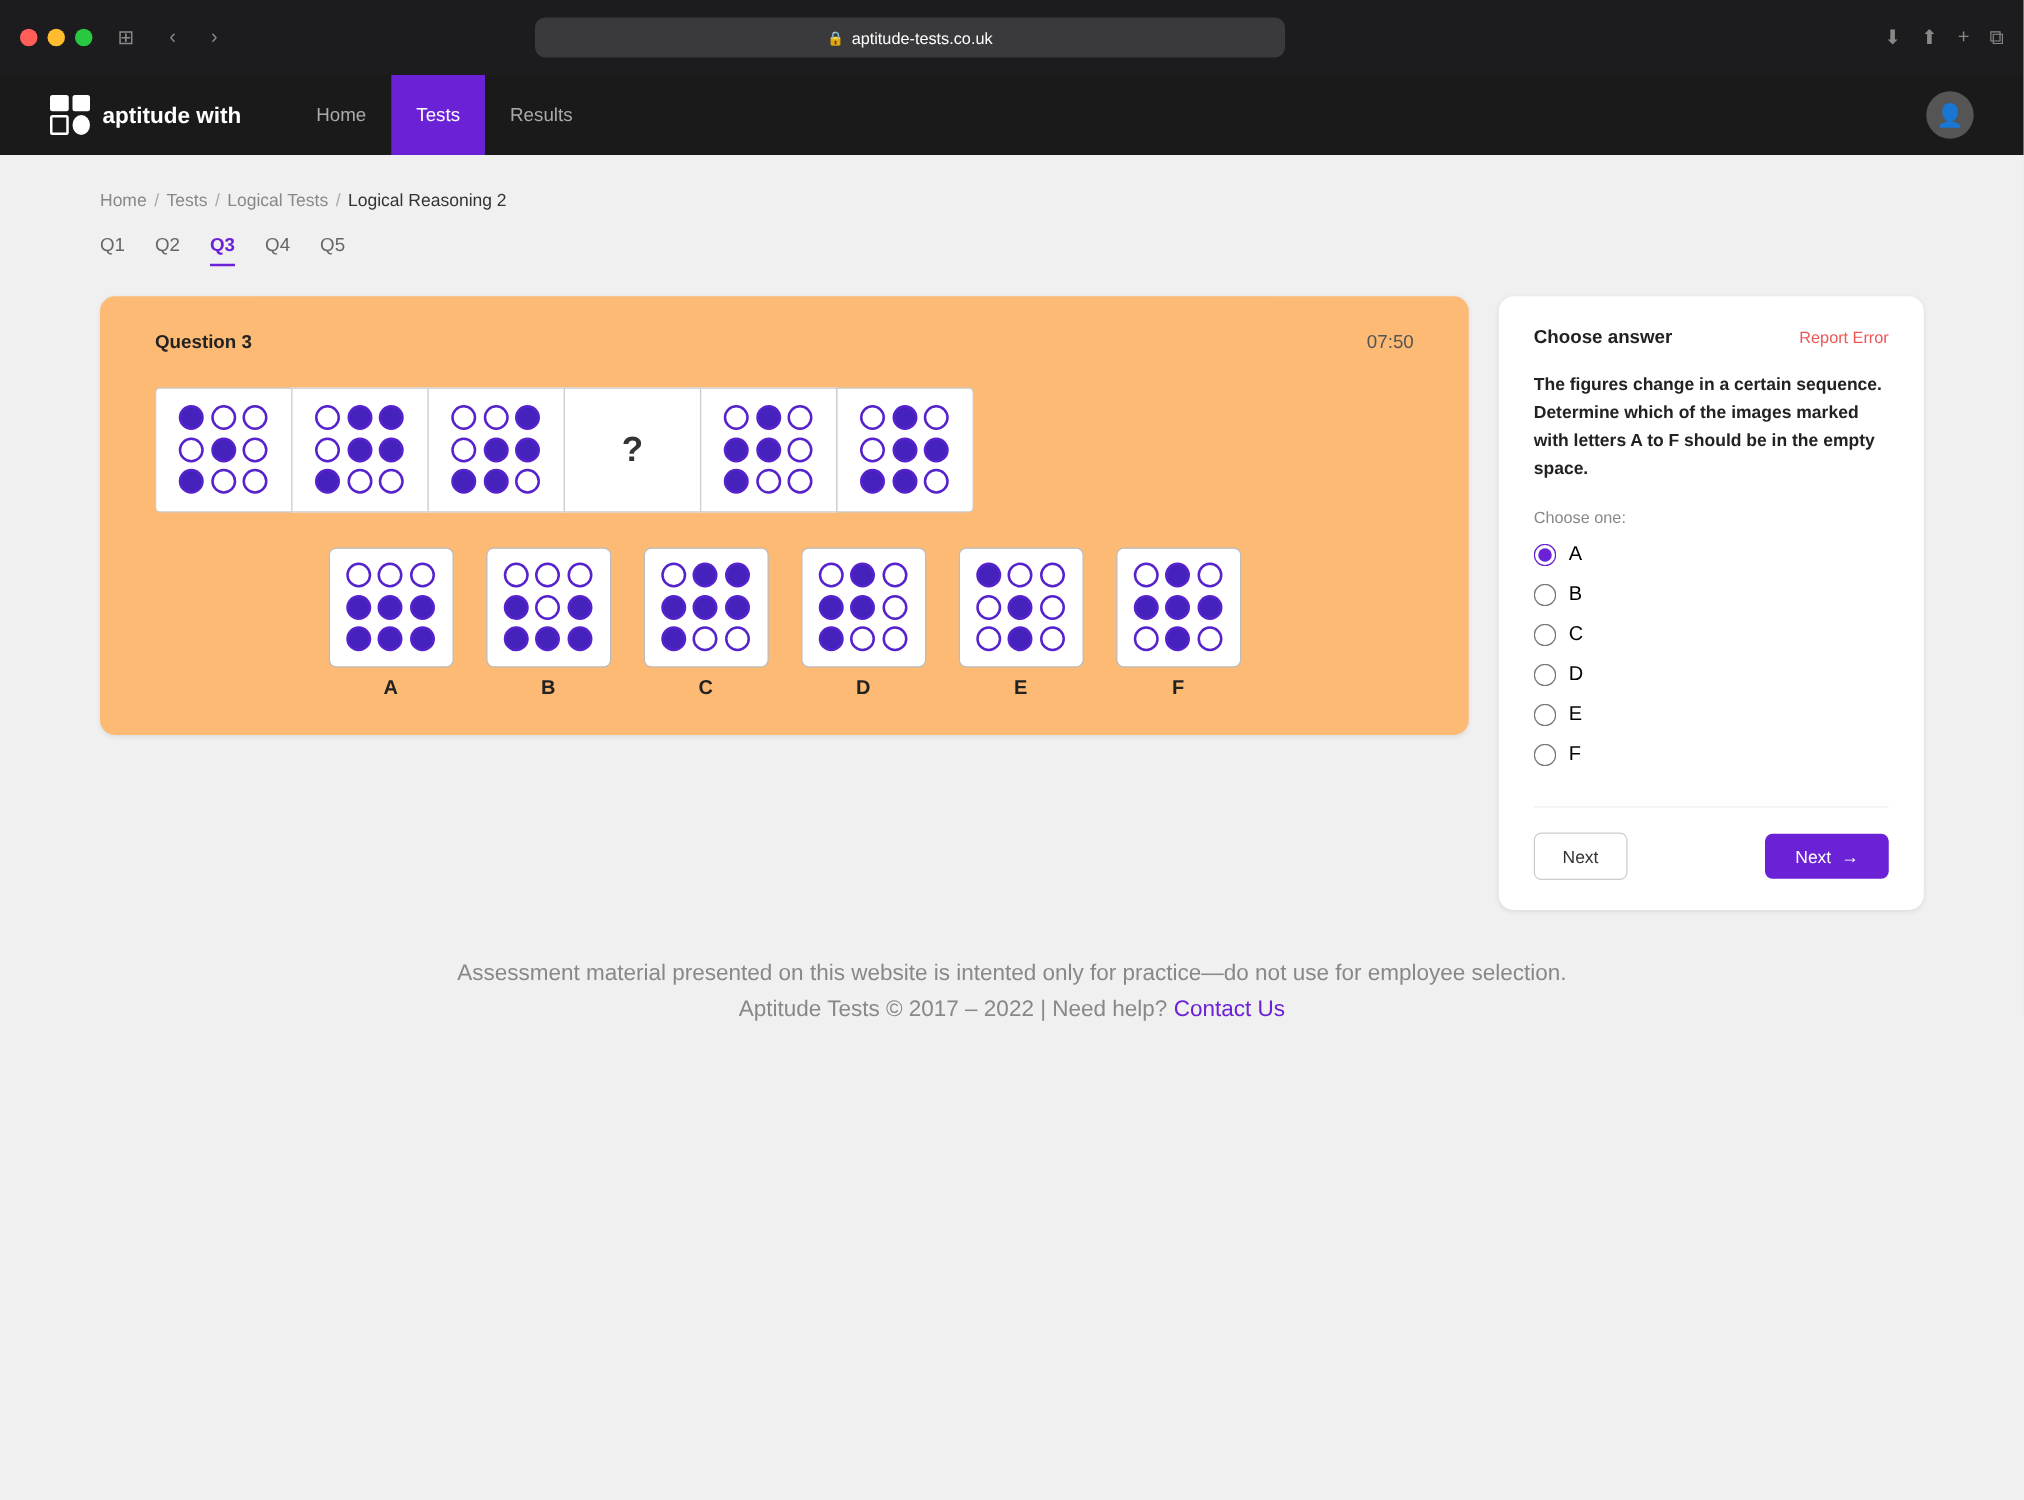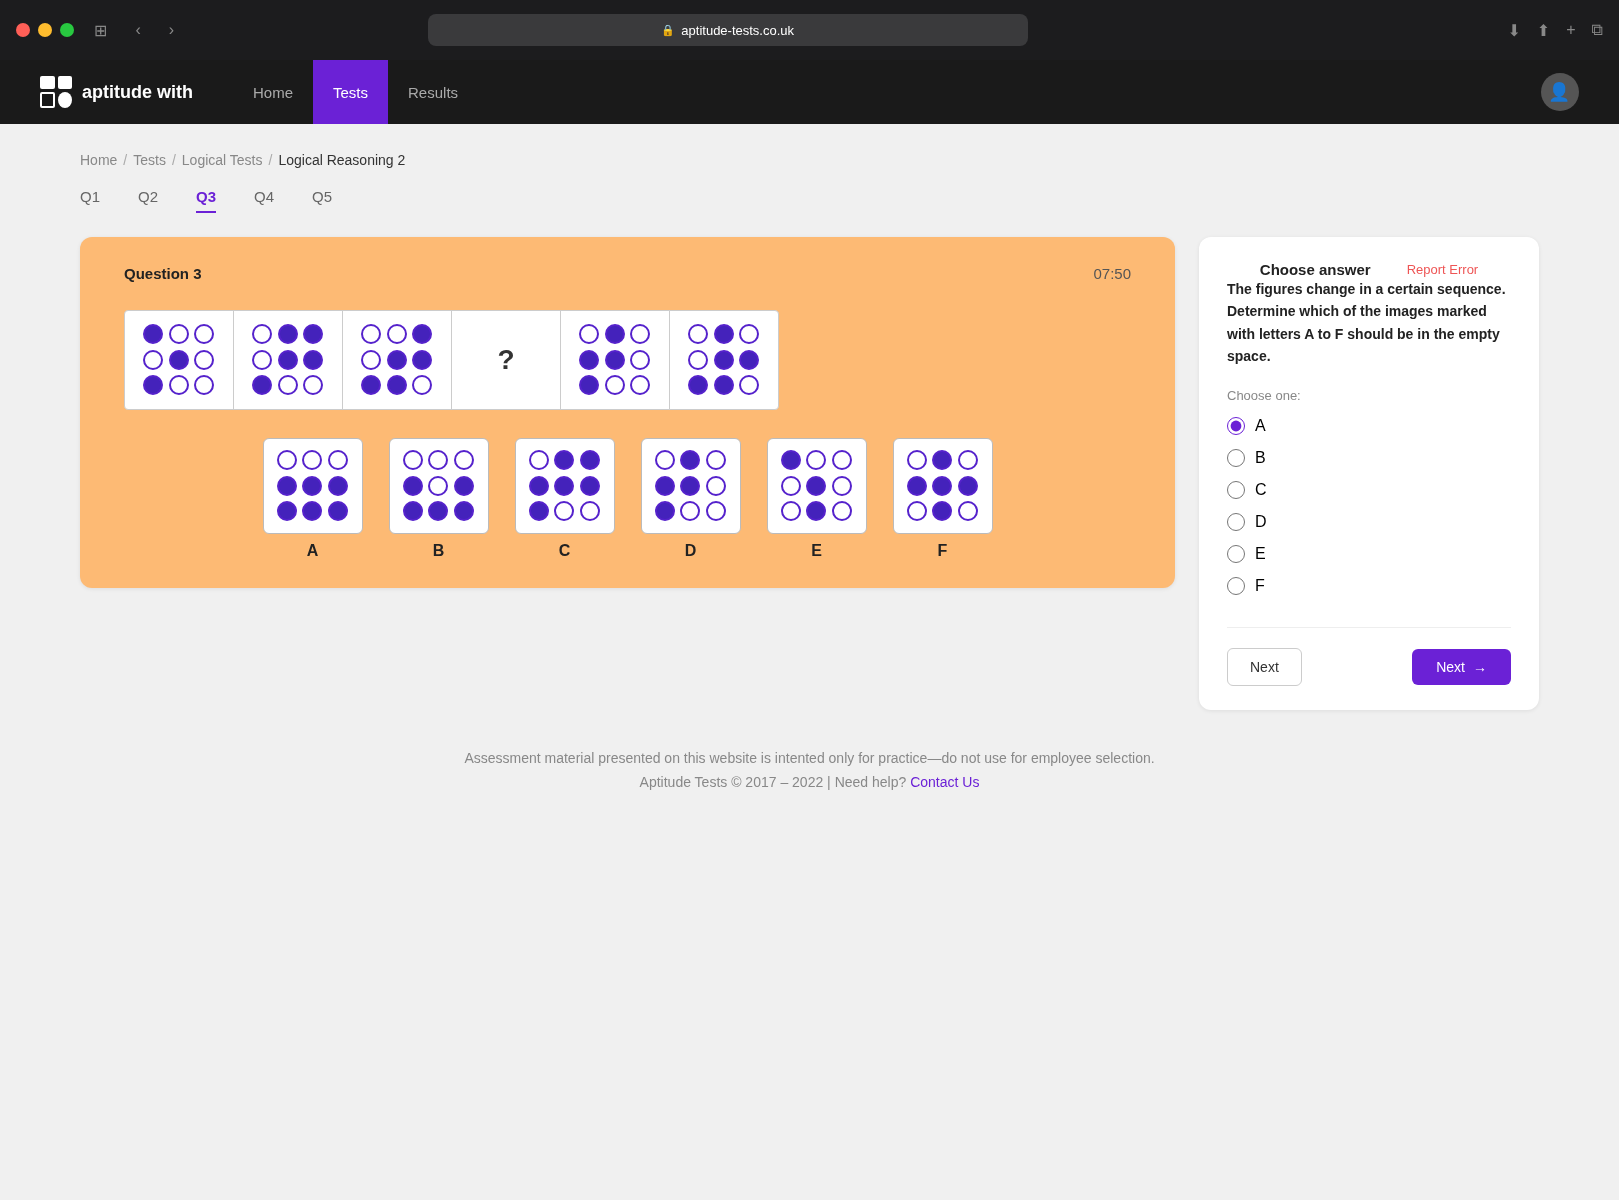--- a/index.html
+++ b/index.html
@@ -123,21 +123,21 @@
       color: #888;
       margin-bottom: 20px;
     }
     .breadcrumb a { color: #888; text-decoration: none; }
     .breadcrumb .separator { color: #aaa; }
     .breadcrumb .current { color: #333; font-weight: 500; }
 
     
     .question-tabs {
       display: flex;
-      gap: 38px;
+      gap: 24px;
       margin-bottom: 24px;
     }
     .q-tab {
       font-size: 15px;
       color: #666;
       cursor: pointer;
       padding-bottom: 6px;
       border-bottom: 2px solid transparent;
     }
     .q-tab.active {
@@ -237,22 +237,23 @@
     
     .answer-panel {
       width: 340px;
       background: white;
       border-radius: 12px;
       padding: 24px 28px;
       box-shadow: 0 1px 4px rgba(0,0,0,0.08);
     }
     .answer-panel-header {
       display: flex;
-      justify-content: center;
-      align-items: center;
+      justify-content: space-between;
+      align-items: center;
+      margin-bottom: 18px;
     }
     .choose-answer-title { font-size: 15px; font-weight: 600; color: #222; }
     .report-error { font-size: 13px; color: #e55; cursor: pointer; text-decoration: none; padding-left: 36px; }
 
     .instruction-text {
       font-size: 14px;
       color: #222;
       line-height: 1.6;
       margin-bottom: 20px;
     }
@@ -307,21 +308,21 @@
       display: flex;
       align-items: center;
       gap: 8px;
       font-weight: 500;
     }
 
     
     .footer {
       text-align: center;
       padding: 40px 0 24px;
-      font-size: 14px;
+      font-size: 18px;
       color: #888;
     }
     .footer a { color: #6b21d6; text-decoration: none; }
     .lock-icon { font-size: 11px; color: #aaa; }
   </style>
 </head>
 <body>
 
 <div class="browser-chrome">
   <div class="traffic-lights">

